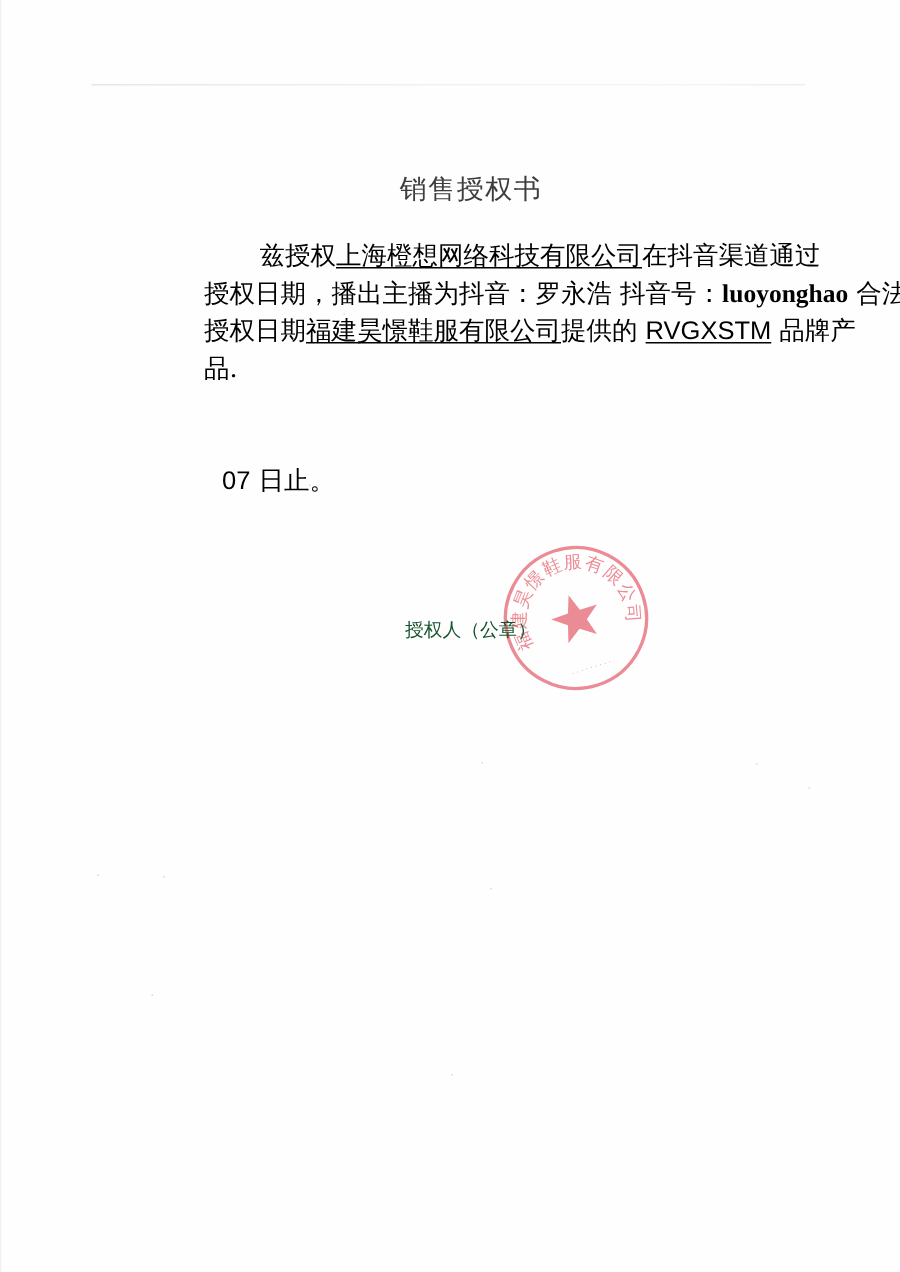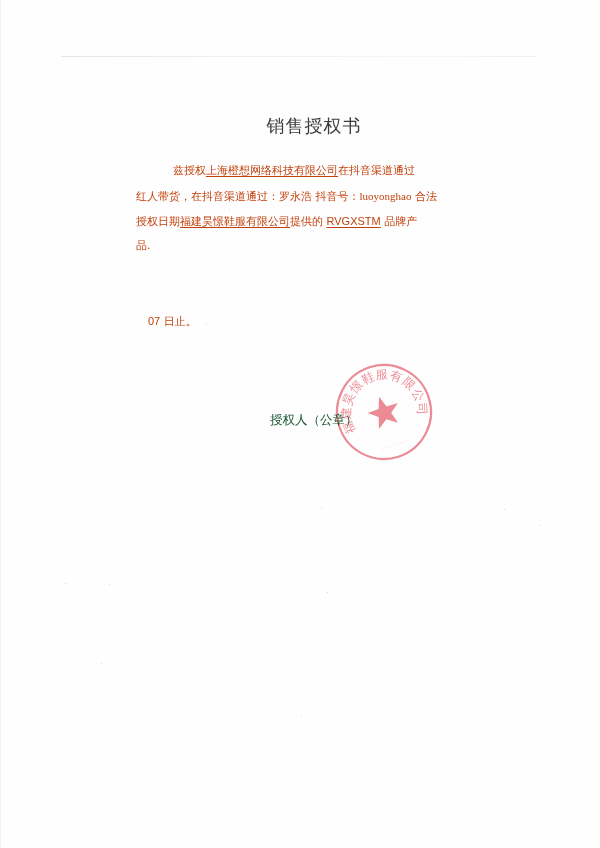--- a/index.html
+++ b/index.html
@@ -38,34 +38,35 @@
       text-align: center;
       font-family: "DejaVu Sans", "Liberation Sans", sans-serif;
       font-size: 18px;
       letter-spacing: 1px;
       color: #3c3c3c;
       padding-left: 0px;
       margin-left: 13px;
     }
     .line {
       position: absolute;
-      font-size: 11px;
+      font-size: 17px;
       line-height: 16px;
       white-space: nowrap;
-      color: #c2410c;
+      color: #000000;
     }
     .u {
       text-decoration: underline;
       text-underline-offset: 2px;
     }
     .sans {
       font-family: "Liberation Sans", "DejaVu Sans", sans-serif;
     }
     .mono {
       font-family: "Liberation Serif", "DejaVu Serif", serif;
+      font-weight: bold;
     }
     .stamp {
       position: absolute;
       left: 333px;
       top: 362px;
       width: 100px;
       height: 100px;
       opacity: 0.6;
       transform: rotate(-18deg);
     }
@@ -90,21 +91,21 @@
 
   <div class="scan-line"></div>
 
   <div class="title">销售授权书</div>
 
   <div class="line" style="left:172px; top:163px;">
     <span>兹授权</span><span class="u">上海橙想网络科技有限公司</span><span>在抖音渠道通过</span>
   </div>
 
   <div class="line" style="left:135px; top:188px;">
-    <span>红人带货，在抖音渠道通过：罗永浩 抖音号：</span><span class="mono">luoyonghao</span><span> 合法</span>
+    <span>授权日期，播出主播为抖音：罗永浩 抖音号：</span><span class="mono">luoyonghao</span><span> 合法</span>
   </div>
 
   <div class="line" style="left:135px; top:213px;">
     <span>授权日期</span><span class="u">福建昊憬鞋服有限公司</span><span>提供的 </span><span class="u sans">RVGXSTM</span><span> 品牌产</span>
   </div>
 
   <div class="line" style="left:135px; top:238px;">
     <span>品.</span>
   </div>
 

